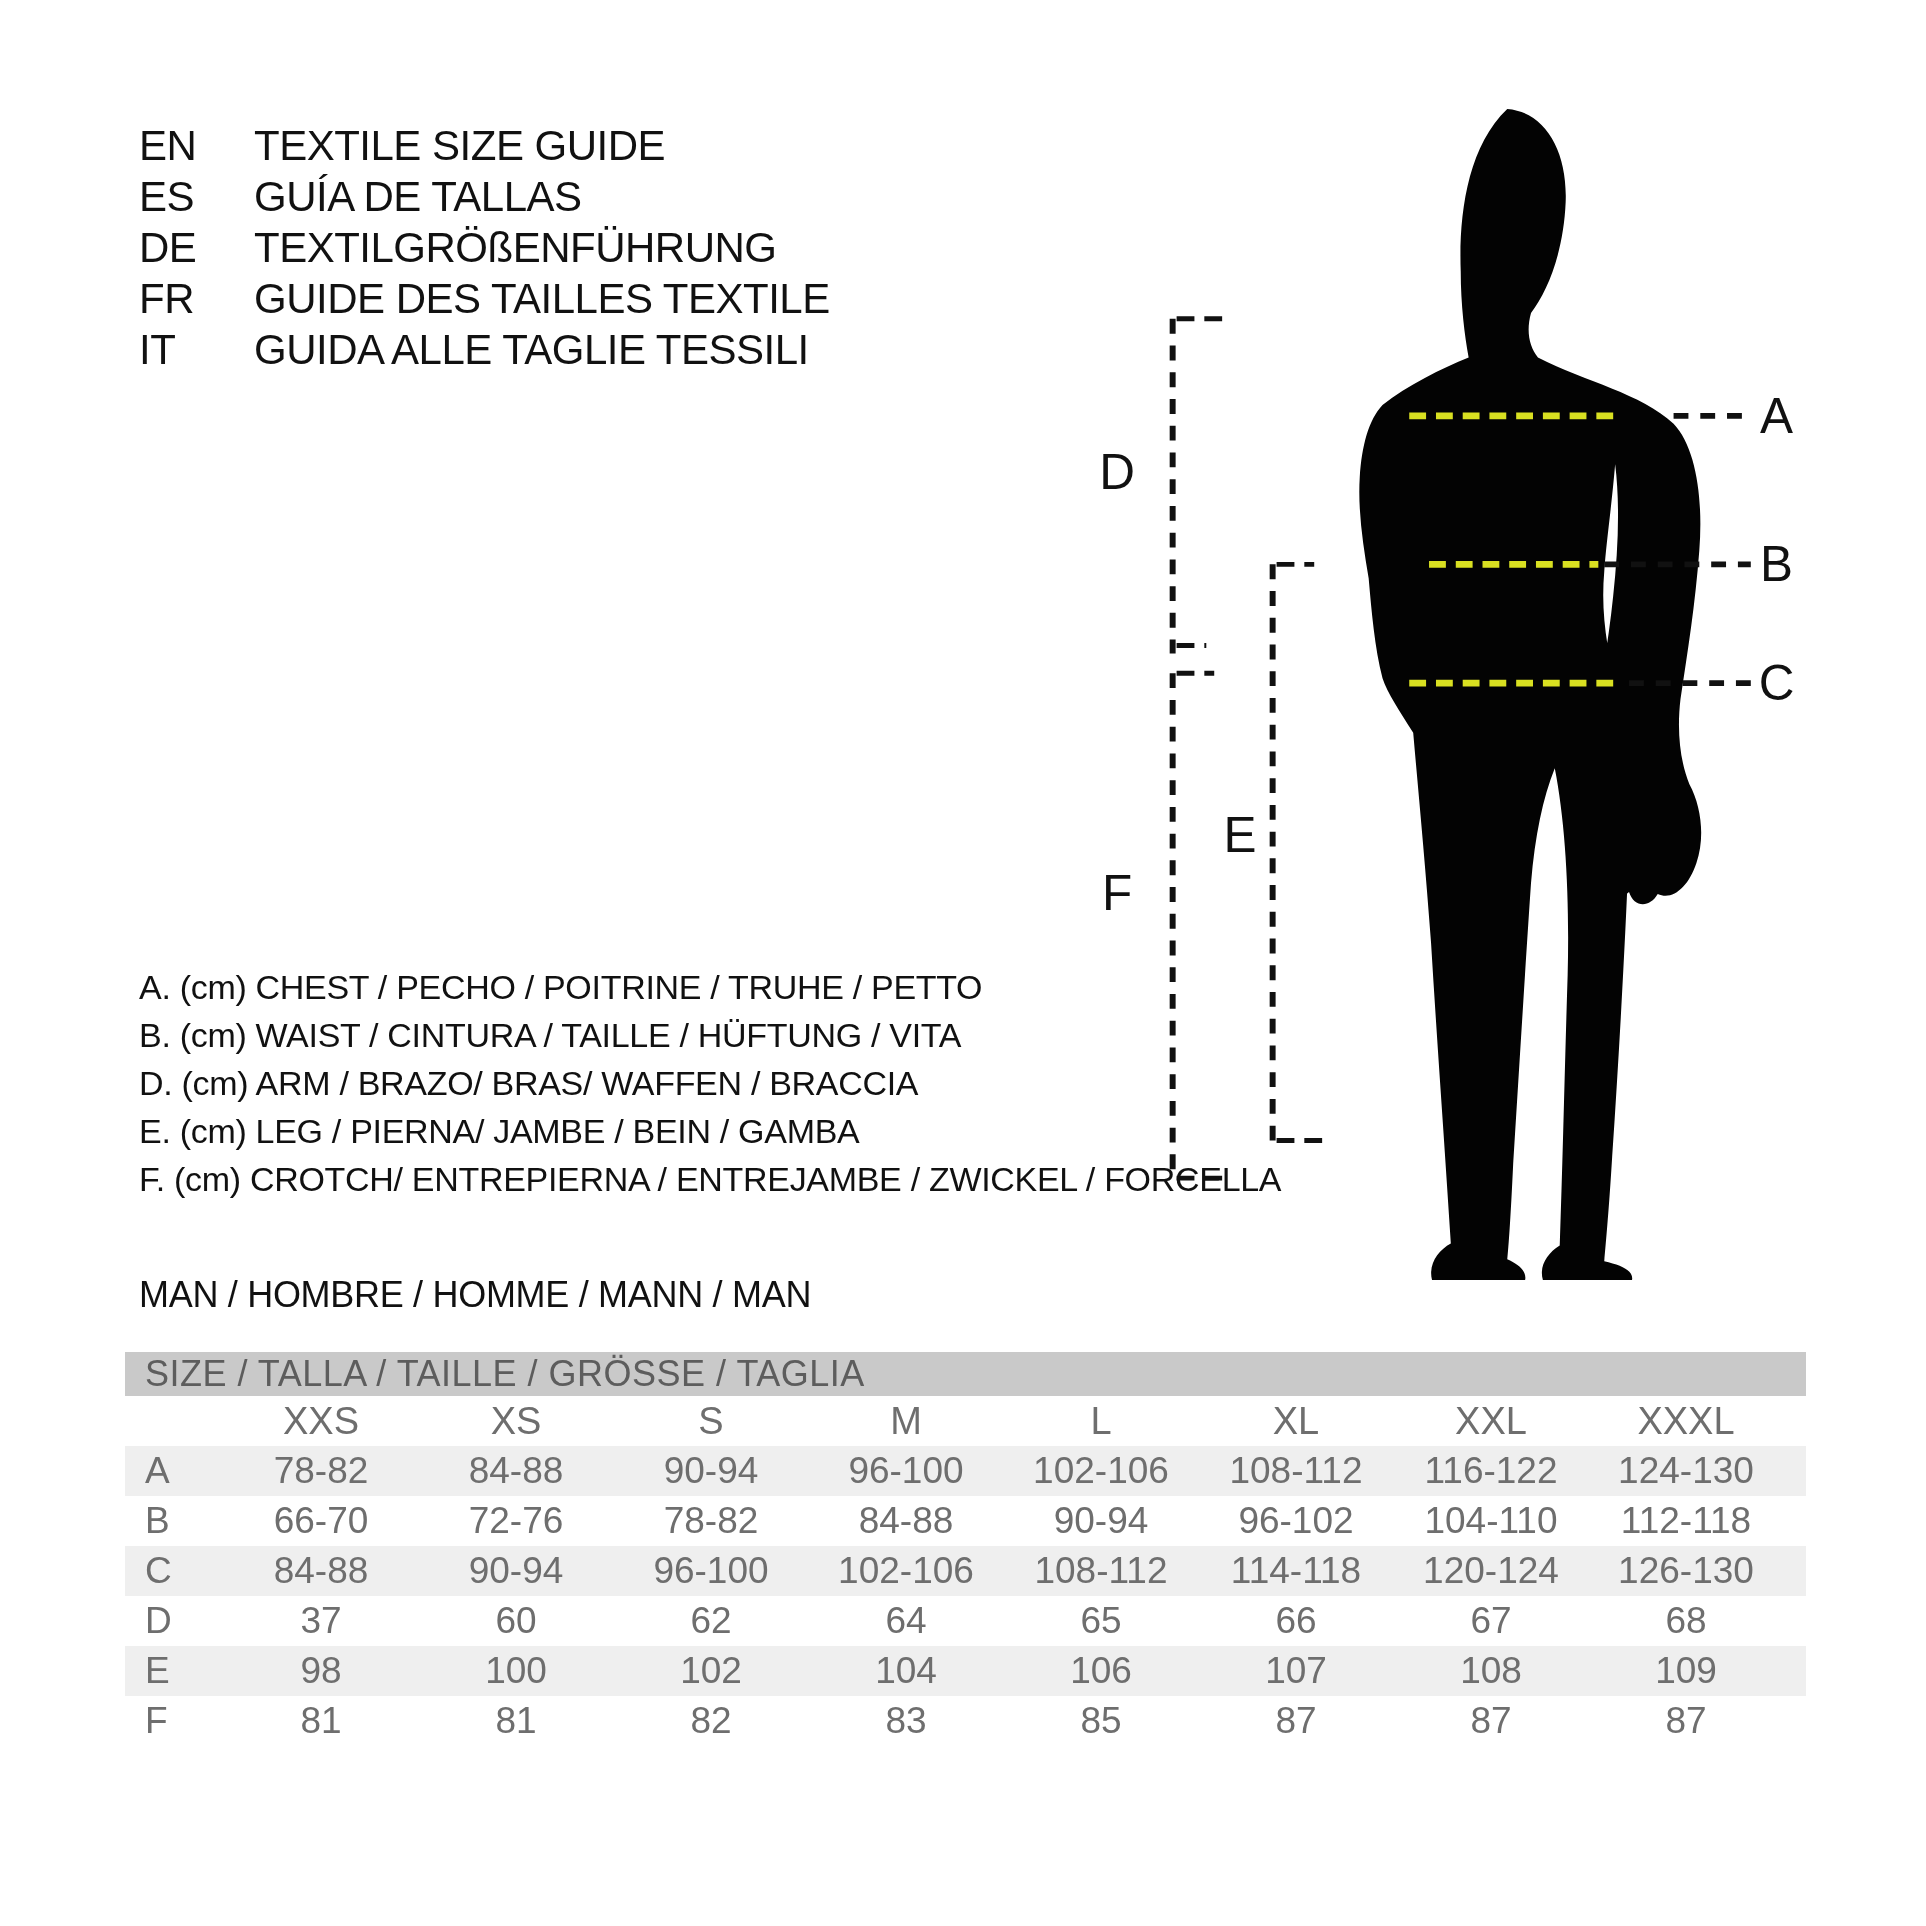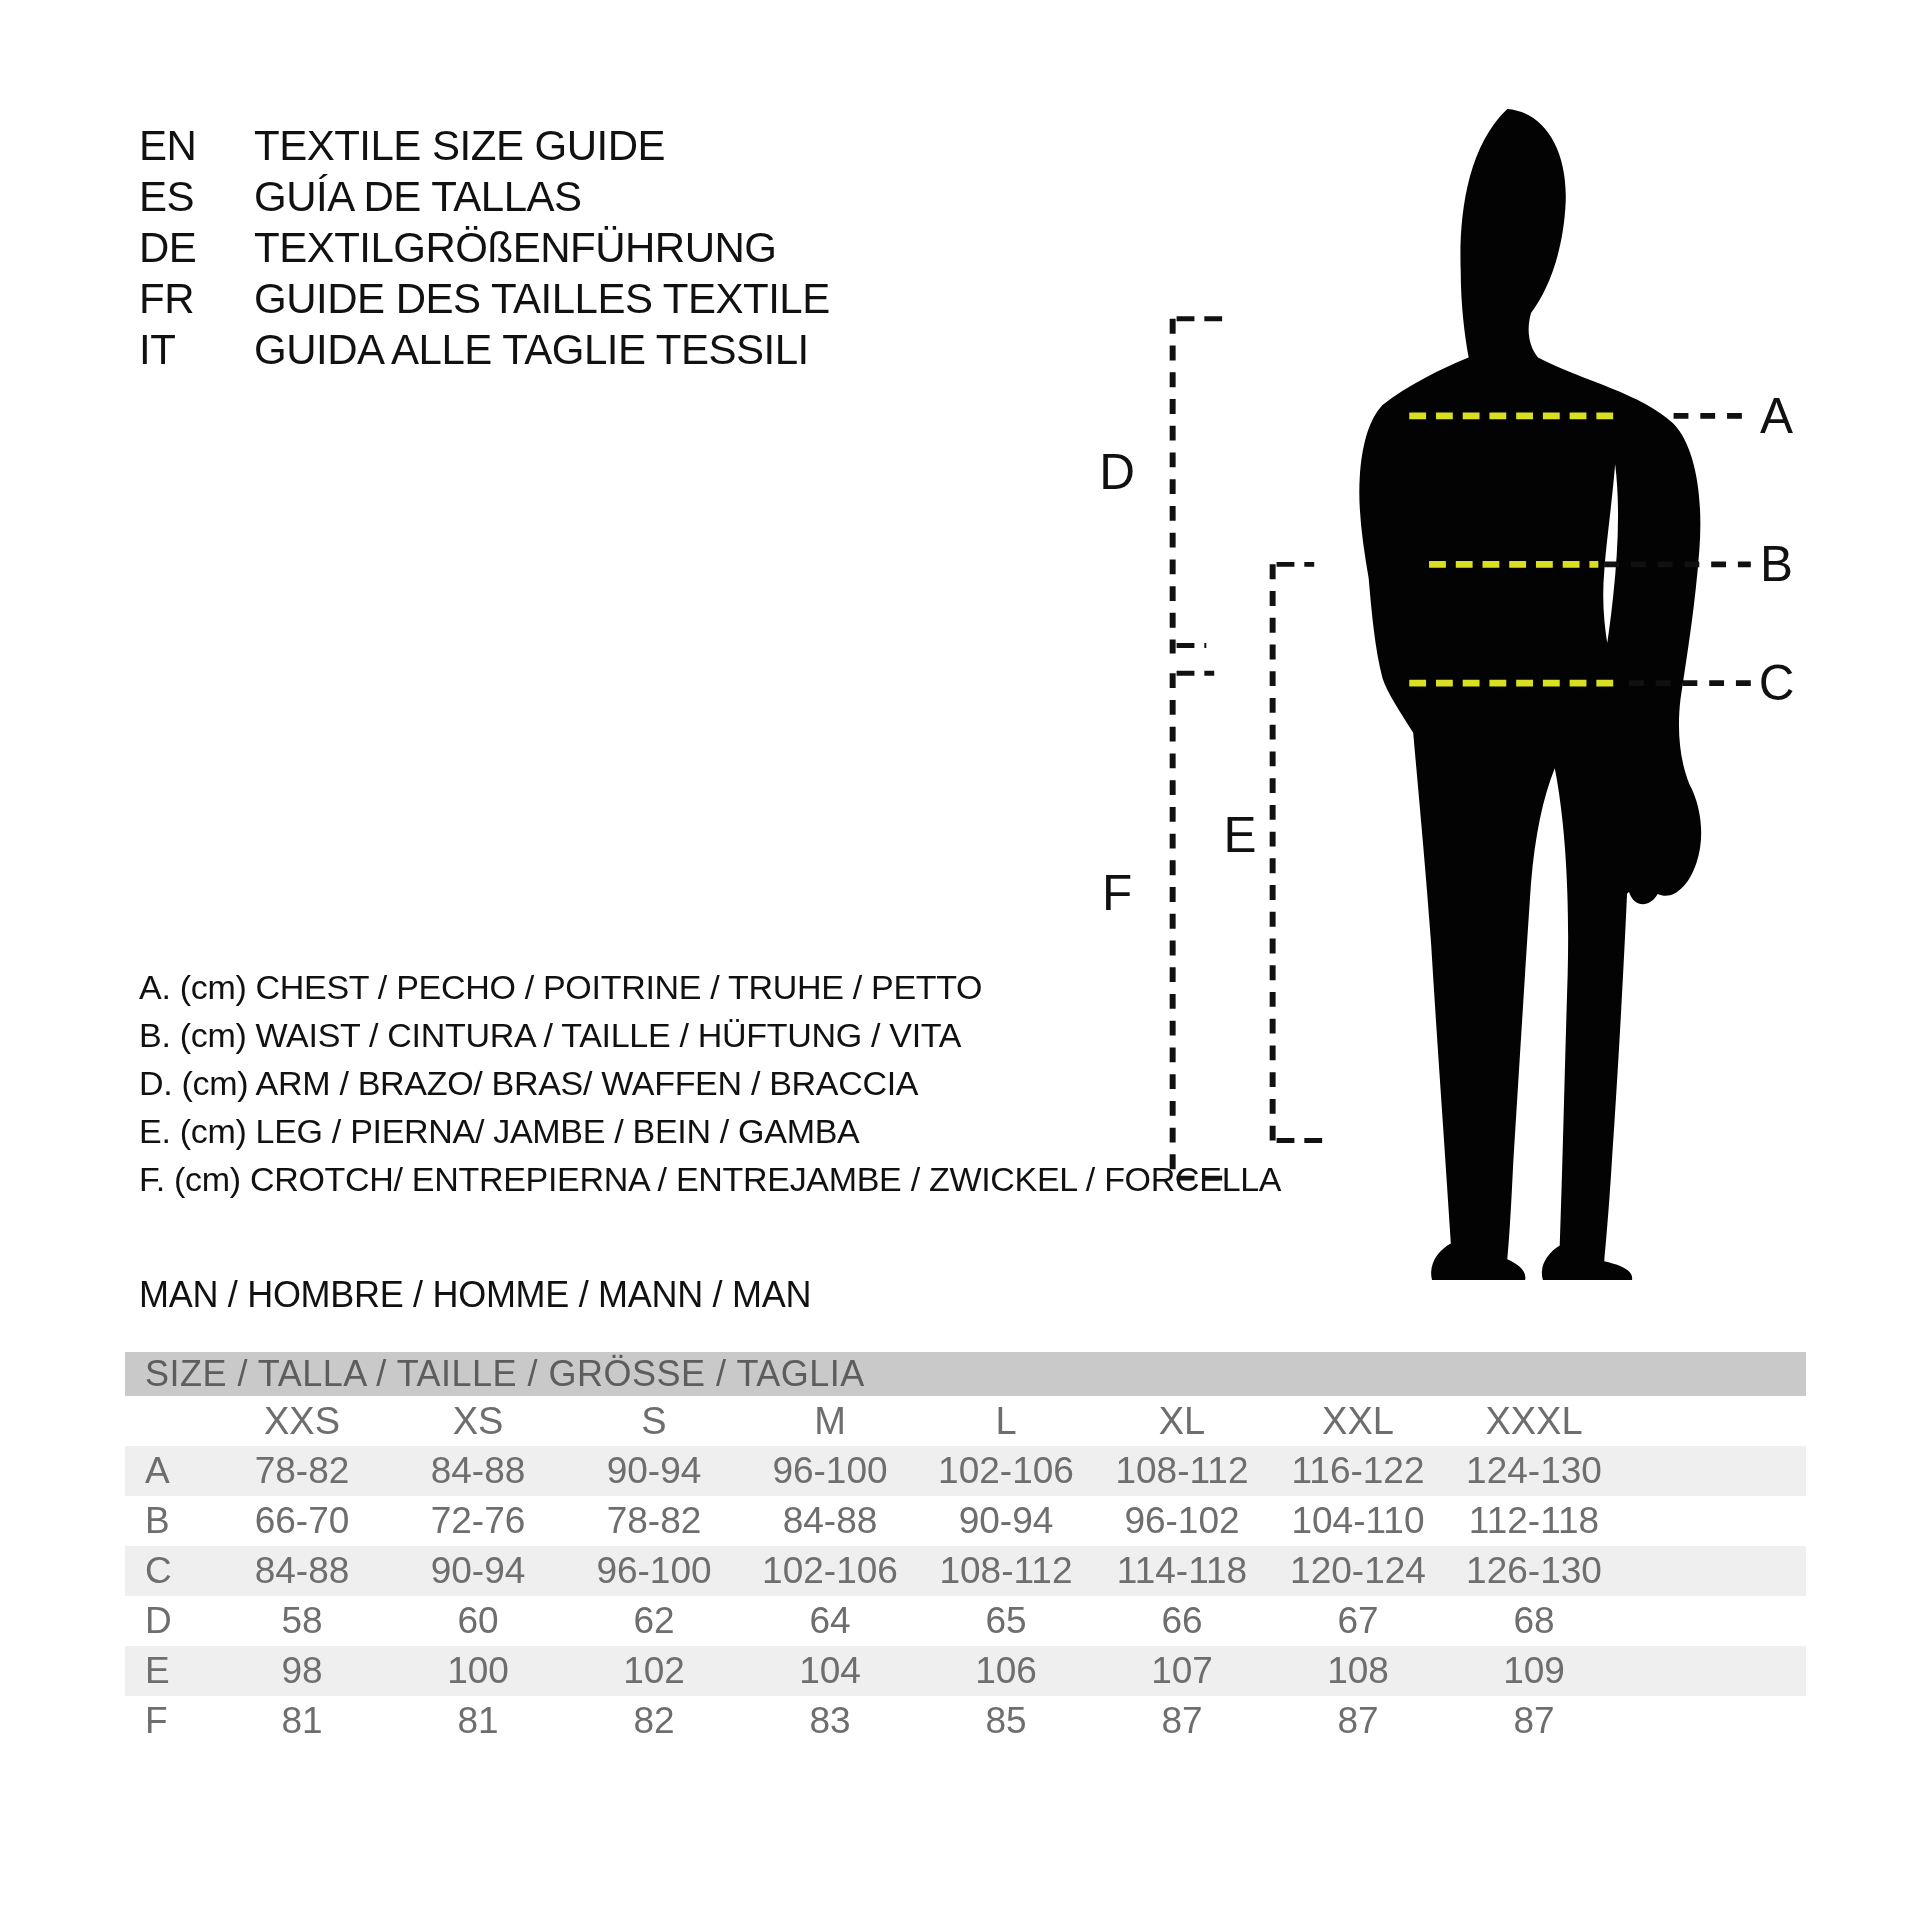--- a/index.html
+++ b/index.html
@@ -20,21 +20,21 @@
   .tick{stroke:#111;stroke-width:5;stroke-dasharray:18 10;fill:none;}
   .mlabel{font-family:"Liberation Sans",sans-serif;font-size:50px;font-weight:500;fill:#111;text-anchor:middle;}
   
   .legend-block{position:absolute;left:139px;top:963px;}
   .legend-row{height:48px;line-height:48px;font-size:34px;font-weight:500;letter-spacing:-0.3px;white-space:nowrap;}
   .gender-line{position:absolute;left:139px;top:1271px;height:48px;line-height:48px;font-size:36px;font-weight:500;letter-spacing:-0.3px;}
   
   .size-table{position:absolute;left:125px;top:1352px;width:1681px;}
   .table-header{height:44px;display:flex;align-items:center;padding-left:20px;box-sizing:border-box;
     font-size:36px;font-weight:500;letter-spacing:0.5px;}
-  .t-row{display:grid;grid-template-columns:89px repeat(8,176px) 1fr;height:50px;align-items:center;}
+  .t-row{display:grid;grid-template-columns:89px repeat(8,176px) 1fr;height:50px;align-items:center;gap:19px;}
   .t-cell{text-align:center;font-size:37px;}
   .t-label{text-align:left;padding-left:20px;font-size:37px;}
   .sizes-row .t-cell{font-size:38px;}
 </style>
 </head>
 <body>
 
 <div class="canvas">
 
   <div class="lang-block">
@@ -191,21 +191,21 @@
       <div class="t-cell">102-106</div>
       <div class="t-cell">108-112</div>
       <div class="t-cell">114-118</div>
       <div class="t-cell">120-124</div>
       <div class="t-cell">126-130</div>
       <div></div>
     </div>
 
     <div class="t-row" style="color:#6e6e6e;">
       <div class="t-label">D</div>
-      <div class="t-cell">58</div>
+      <div class="t-cell">37</div>
       <div class="t-cell">60</div>
       <div class="t-cell">62</div>
       <div class="t-cell">64</div>
       <div class="t-cell">65</div>
       <div class="t-cell">66</div>
       <div class="t-cell">67</div>
       <div class="t-cell">68</div>
       <div></div>
     </div>
 

